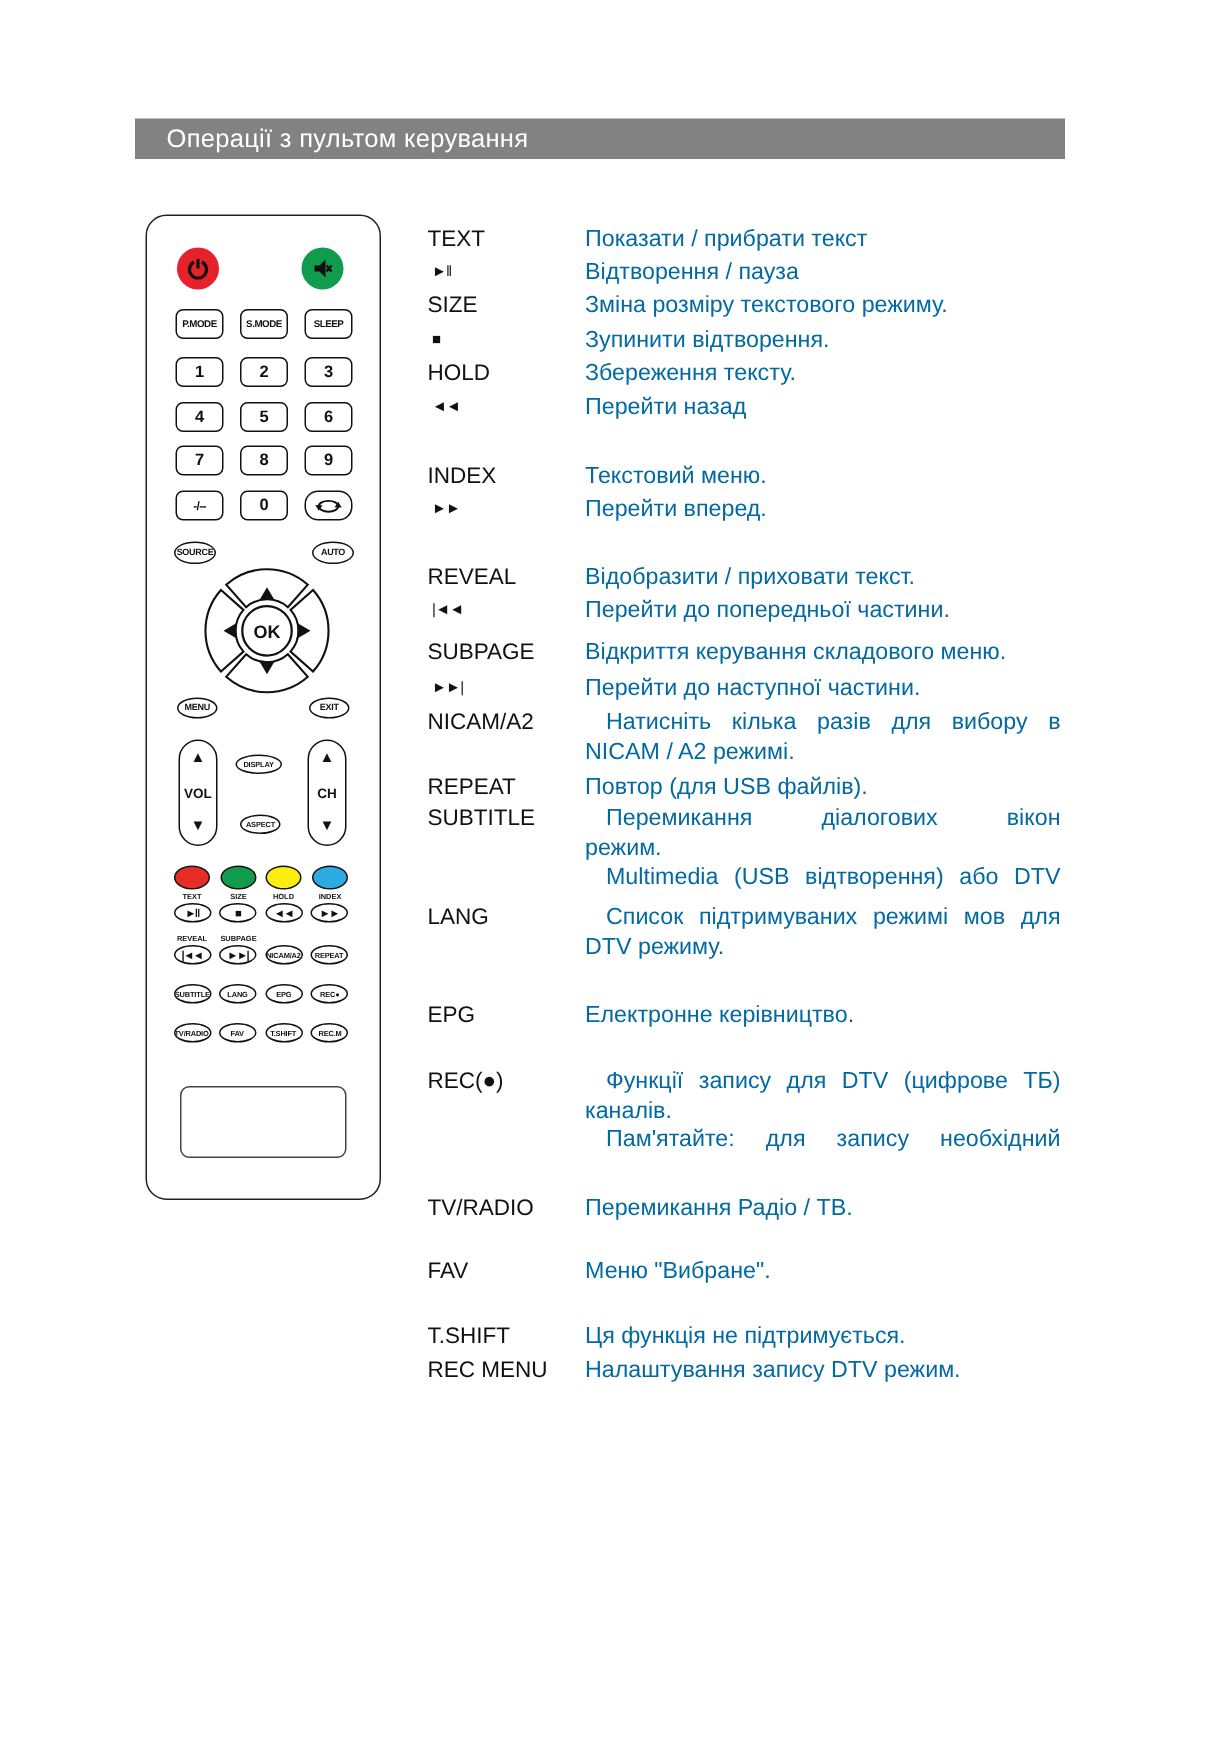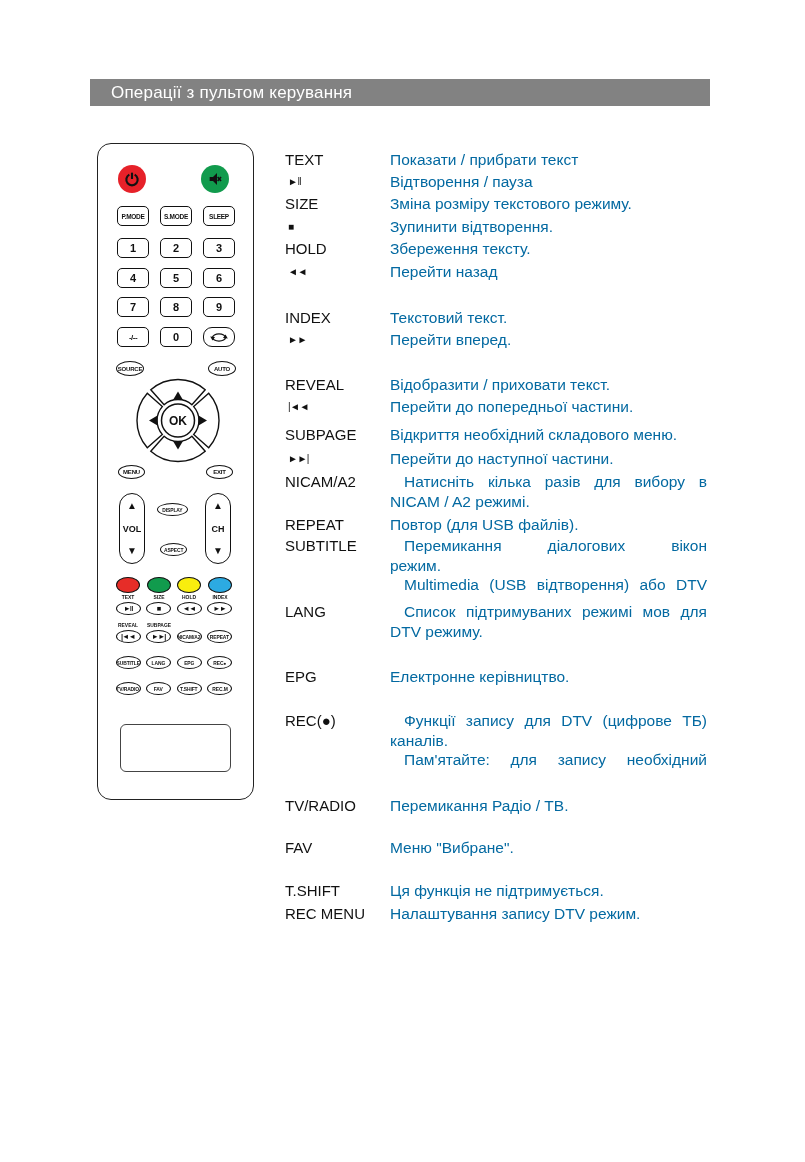--- a/index.html
+++ b/index.html
@@ -258,21 +258,21 @@
       </div>
       <div class="frow" style="top: 262px;">
         <div class="fkey sym">◄◄</div>
         <div class="fdesc">
           <div class="dl">Перейти назад</div>
         </div>
       </div>
       <div class="frow" style="top: 308px;">
         <div class="fkey">INDEX</div>
         <div class="fdesc">
-          <div class="dl">Текстовий текст.</div>
+          <div class="dl">Текстовий меню.</div>
         </div>
       </div>
       <div class="frow" style="top: 330px;">
         <div class="fkey sym">►►</div>
         <div class="fdesc">
           <div class="dl">Перейти вперед.</div>
         </div>
       </div>
       <div class="frow" style="top: 375px;">
         <div class="fkey">REVEAL</div>
@@ -282,21 +282,21 @@
       </div>
       <div class="frow" style="top: 397px;">
         <div class="fkey sym">|◄◄</div>
         <div class="fdesc">
           <div class="dl">Перейти до попередньої частини.</div>
         </div>
       </div>
       <div class="frow" style="top: 425px;">
         <div class="fkey">SUBPAGE</div>
         <div class="fdesc">
-          <div class="dl">Відкриття необхідний складового меню.</div>
+          <div class="dl">Відкриття керування складового меню.</div>
         </div>
       </div>
       <div class="frow" style="top: 449px;">
         <div class="fkey sym">►►|</div>
         <div class="fdesc">
           <div class="dl">Перейти до наступної частини.</div>
         </div>
       </div>
       <div class="frow" style="top: 472px;">
         <div class="fkey">NICAM/A2</div>

